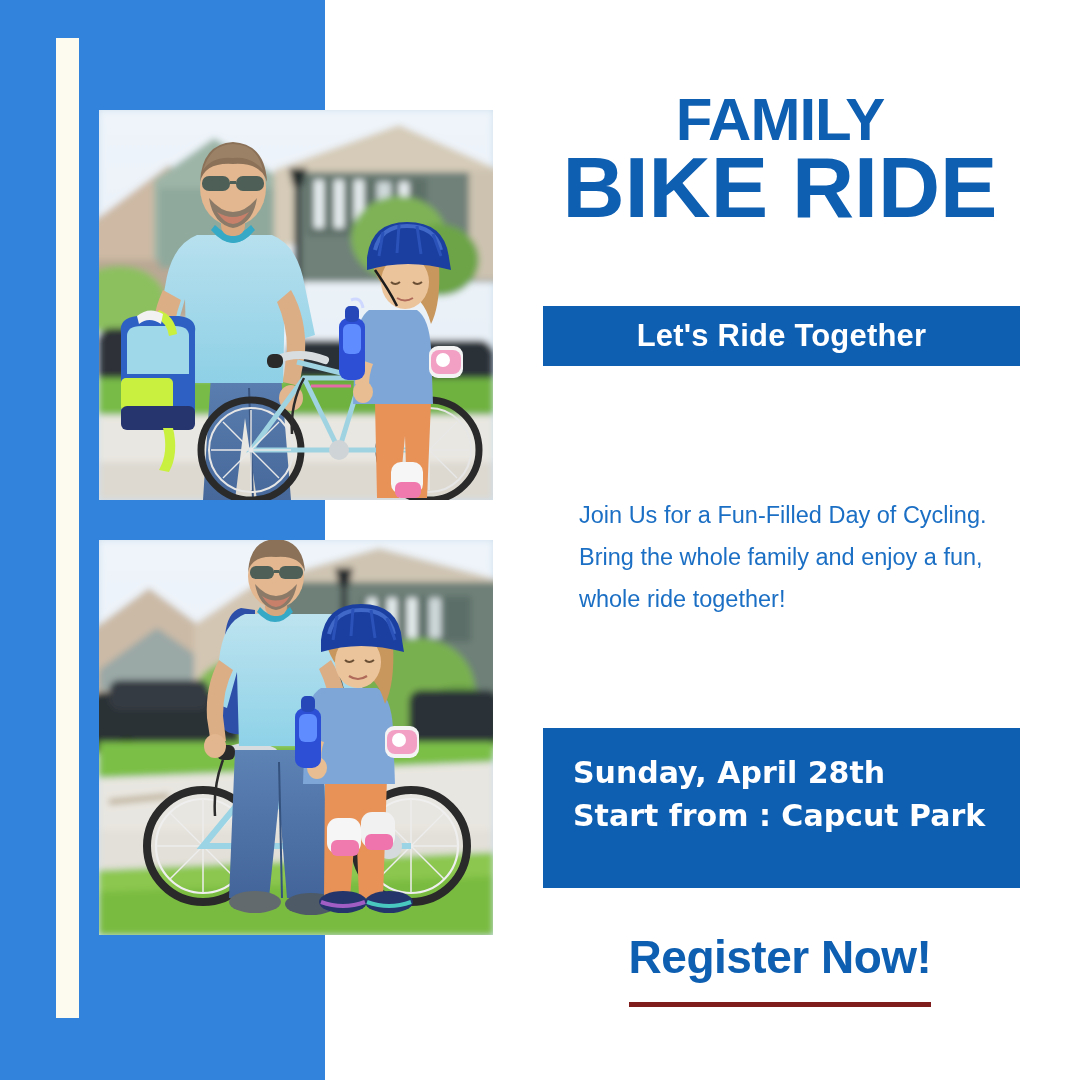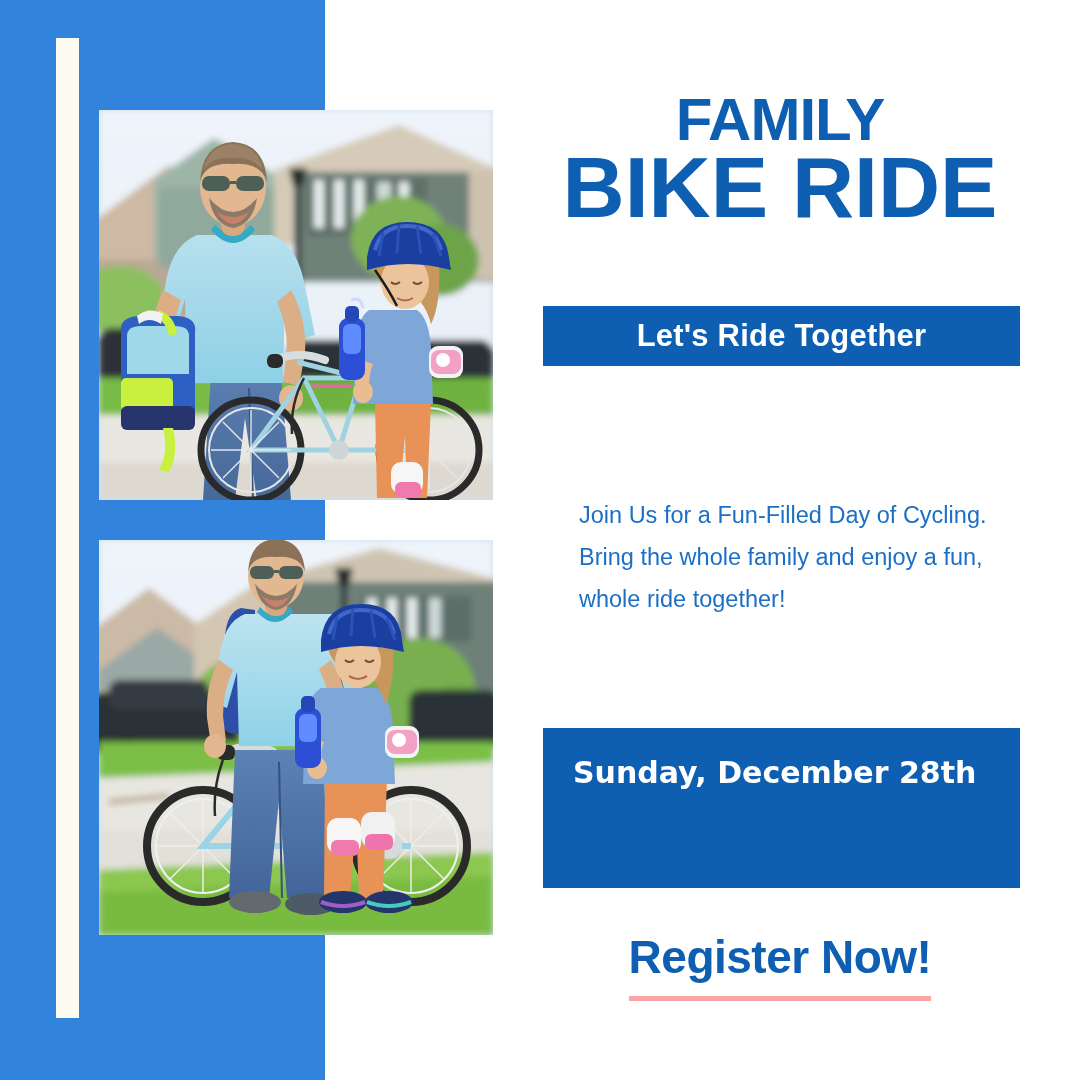--- a/index.html
+++ b/index.html
@@ -30,21 +30,21 @@
              font-size:23.5px;line-height:1.78;font-weight:500;margin-left:36px;}
   .body-copy span{display:block;}
 
   .details-box{position:absolute;left:543px;top:728px;width:477px;height:160px;background:#0e5fb2;}
   .details-box .lines{position:absolute;left:30px;top:24px;color:#fff;
                       font-family:"DejaVu Sans",sans-serif;font-weight:bold;font-size:30px;line-height:1.42;}
   .details-box .lines span{display:block;white-space:pre;}
 
   .cta{position:absolute;left:540px;top:930px;width:480px;text-align:center;}
   .cta a{display:inline-block;color:#0e5fb2;font-size:46px;font-weight:bold;
-         text-decoration:none;border-bottom:5px solid #fca5a5;padding-bottom:12px;letter-spacing:-0.5px;}
+         text-decoration:none;border-bottom:5px solid #7f1d1d;padding-bottom:18px;letter-spacing:-0.5px;}
 </style>
 </head>
 <body>
 
 <div class="poster">
 
   <div class="blue-panel"></div>
   <div class="cream-stripe"></div>
 
   <div class="photo photo-top">
@@ -374,21 +374,22 @@
   </div>
 
   <div class="body-copy">
     <span>Join Us for a Fun-Filled Day of Cycling.</span>
     <span>Bring the whole family and enjoy a fun,</span>
     <span>whole ride together!</span>
   </div>
 
   <div class="details-box">
     <div class="lines">
-      <span>Sunday, December 28th</span>
+      <span>Sunday, April 28th</span>
+      <span>Start from : Capcut Park</span>
     </div>
   </div>
 
   <div class="cta">
     <a href="#">Register Now!</a>
   </div>
 
 </div>
 
 </body></html>

